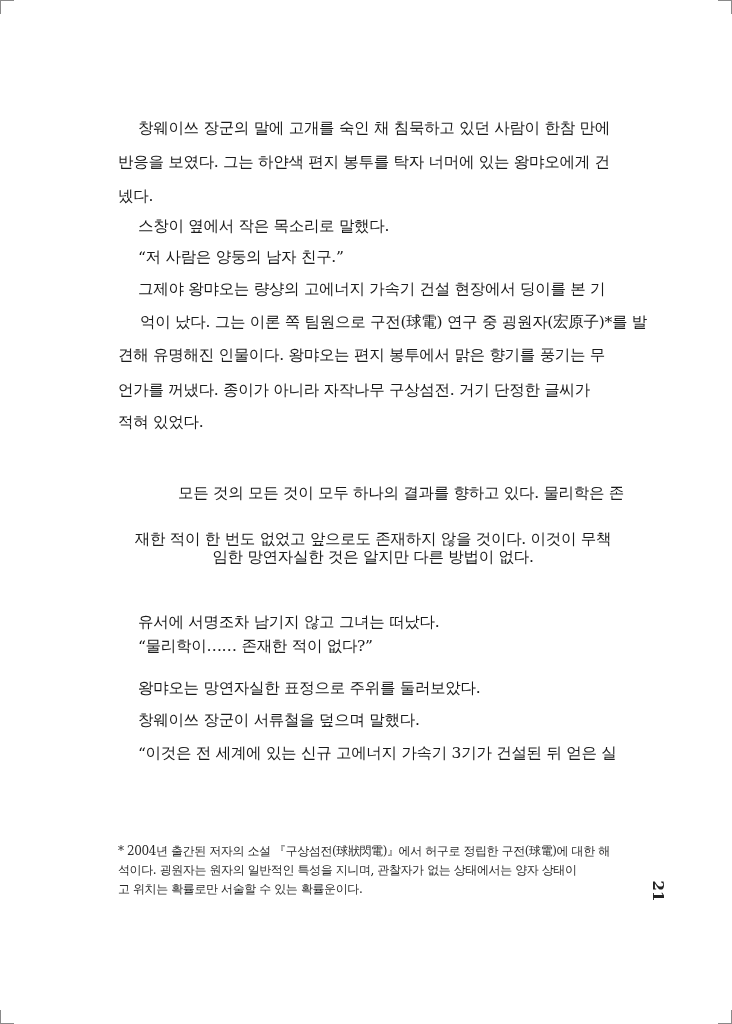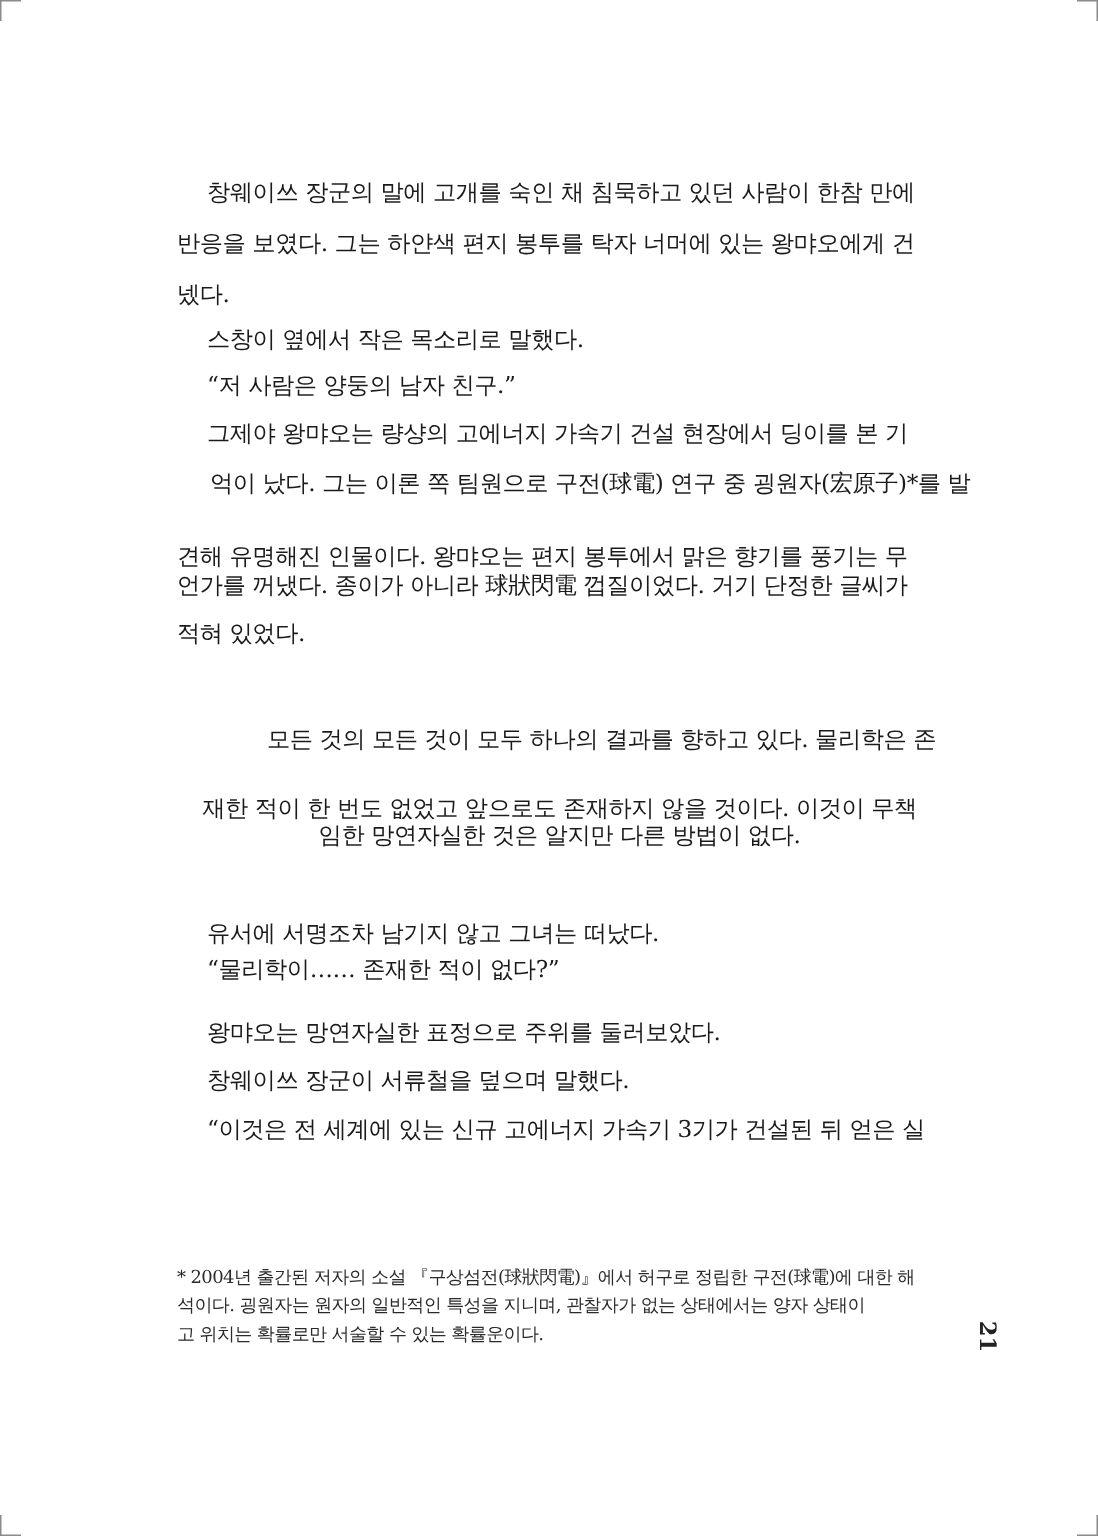--- a/index.html
+++ b/index.html
@@ -32,22 +32,22 @@
   <div class="crop" style="left:731px;top:1010px;width:1px;height:14px;"></div>
 
   <div>
     <div class="line indent" style="top:118px;">창웨이쓰 장군의 말에 고개를 숙인 채 침묵하고 있던 사람이 한참 만에</div>
     <div class="line" style="top:152px;">반응을 보였다. 그는 하얀색 편지 봉투를 탁자 너머에 있는 왕먀오에게 건</div>
     <div class="line" style="top:186px;">넸다.</div>
     <div class="line indent" style="top:216px;">스창이 옆에서 작은 목소리로 말했다.</div>
     <div class="line indent" style="top:247px;">“저 사람은 양둥의 남자 친구.”</div>
     <div class="line indent" style="top:279px;">그제야 왕먀오는 량샹의 고에너지 가속기 건설 현장에서 딩이를 본 기</div>
     <div class="line" style="top:312px;margin-left:22px;">억이 났다. 그는 이론 쪽 팀원으로 구전(球電) 연구 중 굉원자(宏原子)*를 발</div>
-    <div class="line" style="top:345px;margin-top:16px;">견해 유명해진 인물이다. 왕먀오는 편지 봉투에서 맑은 향기를 풍기는 무</div>
-    <div class="line" style="top:380px;">언가를 꺼냈다. 종이가 아니라 球狀閃電 껍질이었다. 거기 단정한 글씨가</div>
+    <div class="line" style="top:345px;">견해 유명해진 인물이다. 왕먀오는 편지 봉투에서 맑은 향기를 풍기는 무</div>
+    <div class="line" style="top:380px;">언가를 꺼냈다. 종이가 아니라 자작나무 구상섬전. 거기 단정한 글씨가</div>
     <div class="line" style="top:412px;">적혀 있었다.</div>
   </div>
 
   <div>
     <div class="line quote-line quote-indent" style="top:483px;">모든 것의 모든 것이 모두 하나의 결과를 향하고 있다. 물리학은 존</div>
     <div class="line quote-line" style="top:529px;">재한 적이 한 번도 없었고 앞으로도 존재하지 않을 것이다. 이것이 무책</div>
     <div class="line quote-line" style="top:547px;">임한 망연자실한 것은 알지만 다른 방법이 없다.</div>
   </div>
 
   <div>

